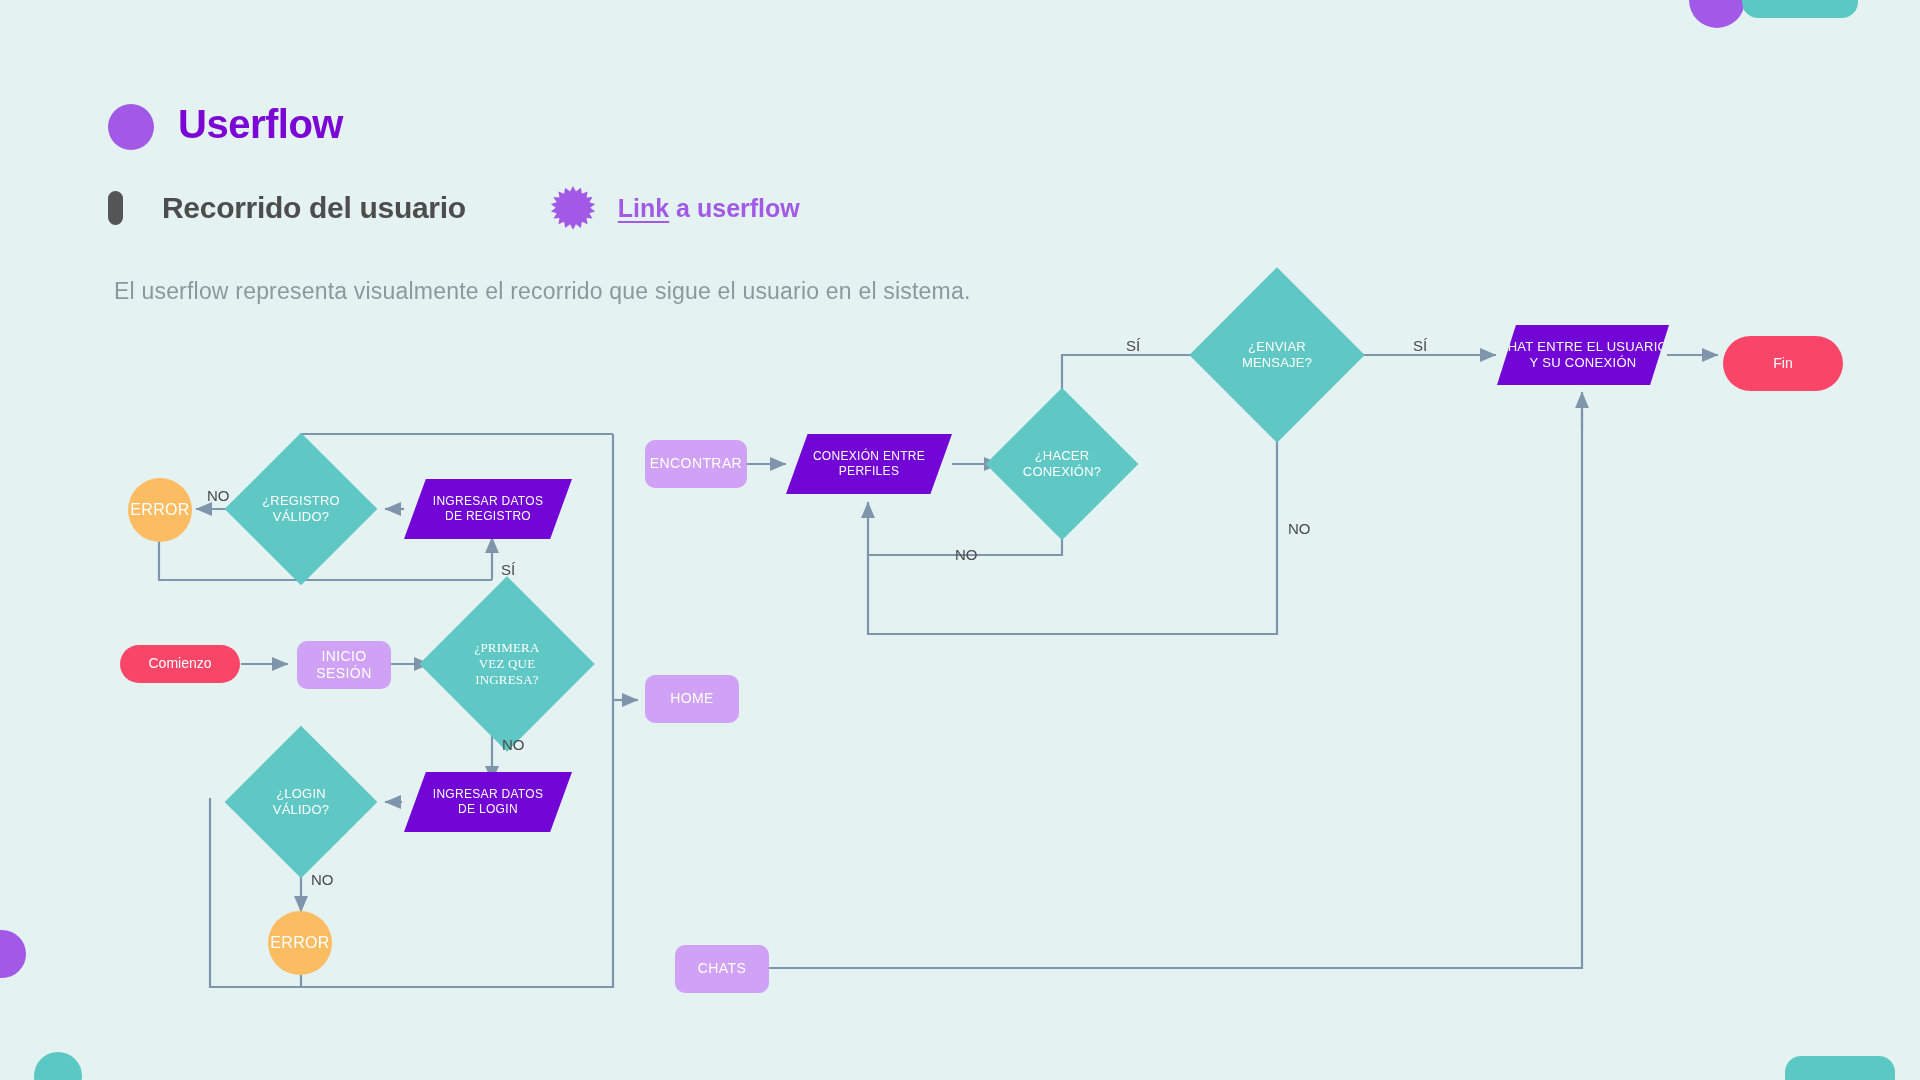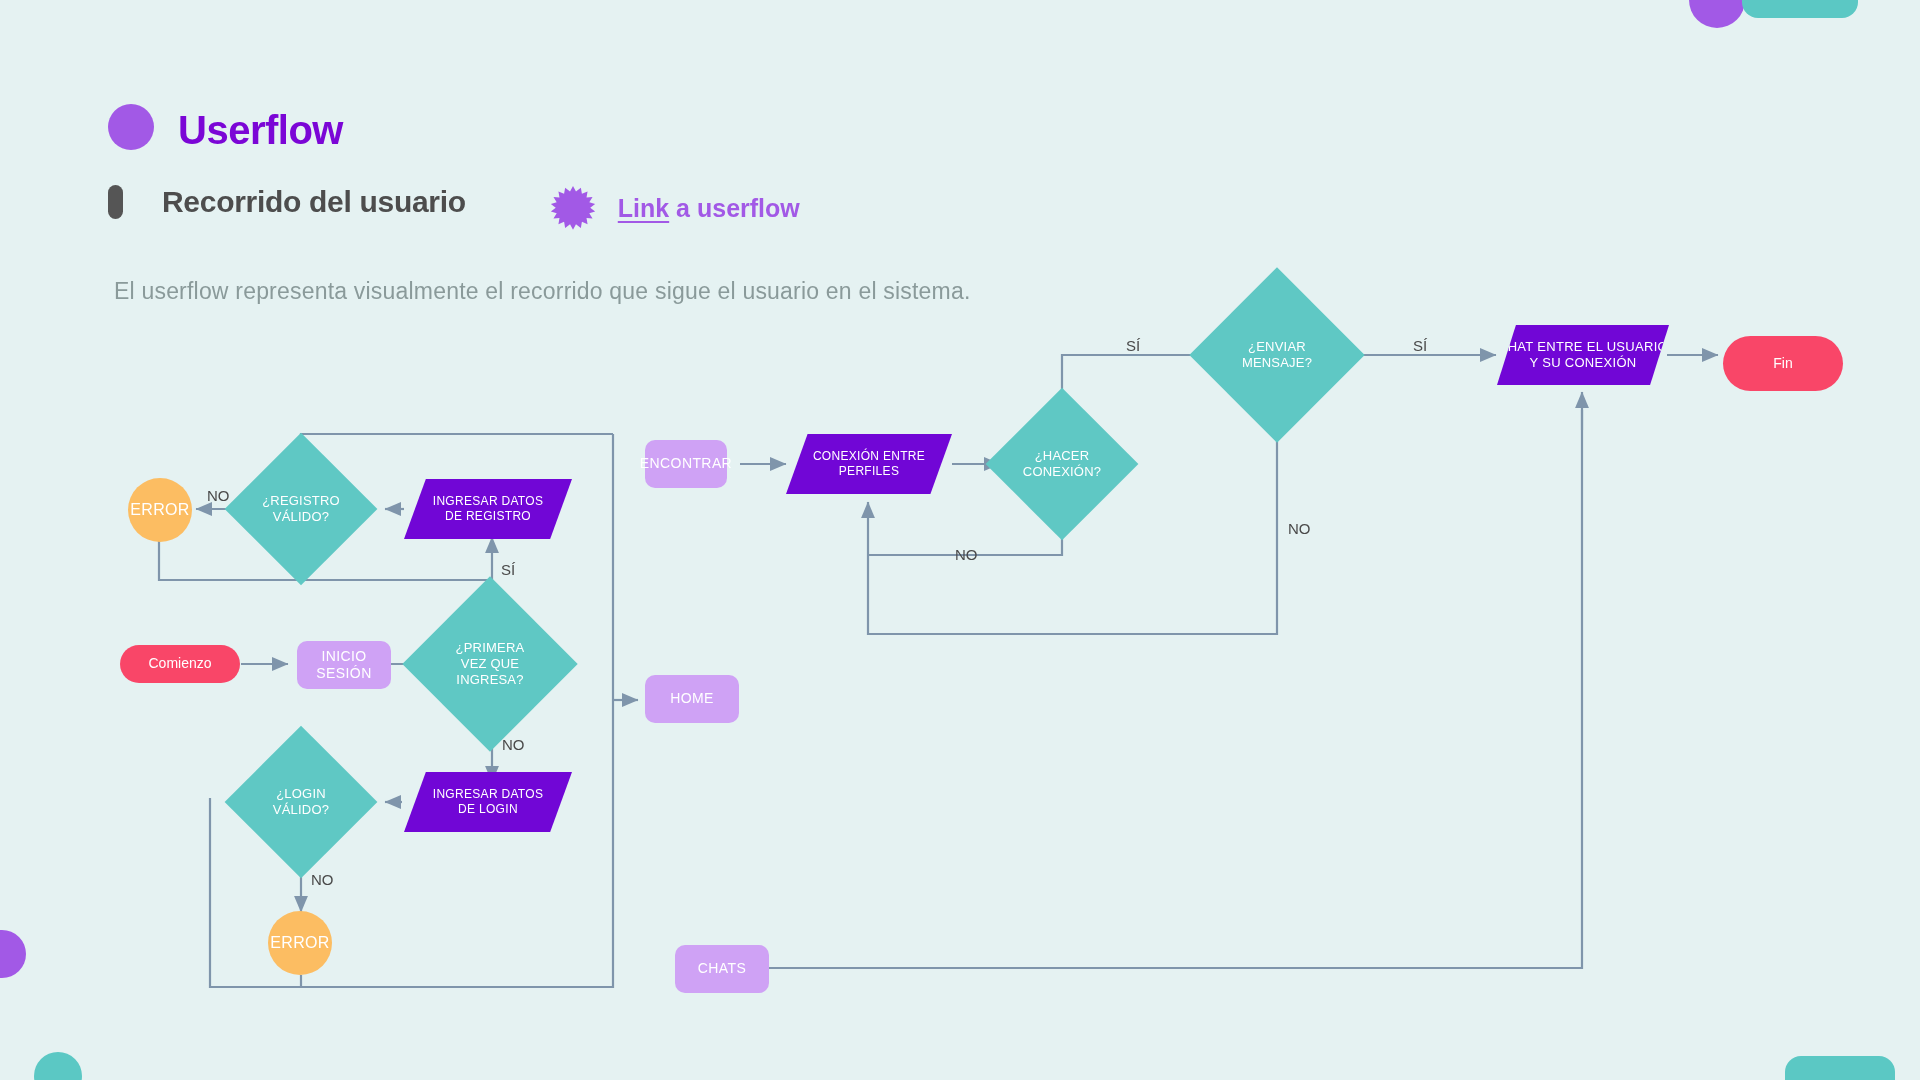--- a/index.html
+++ b/index.html
@@ -14,27 +14,27 @@
   
   .deco { position: absolute; }
   #deco-tr-circle { left: 1689px; top: -28px; width: 56px; height: 56px; border-radius: 50%; background: #a259e6; }
   #deco-tr-pill   { left: 1742px; top: -42px; width: 116px; height: 60px; border-radius: 16px; background: #5bc8c4; }
   #deco-bl-circle { left: -22px; top: 930px; width: 48px; height: 48px; border-radius: 50%; background: #a259e6; }
   #deco-b-circle  { left: 34px;  top: 1052px; width: 48px; height: 48px; border-radius: 50%; background: #5bc8c4; }
   #deco-br-pill   { left: 1785px; top: 1056px; width: 110px; height: 58px; border-radius: 16px; background: #5bc8c4; }
 
   
   #header { position: absolute; left: 108px; top: 104px; }
-  .title-row { display: flex; align-items: flex-end; gap: 24px; }
+  .title-row { display: flex; align-items: flex-start; gap: 24px; }
   #title-dot { width: 46px; height: 46px; border-radius: 50%; background: #a259e6; flex: none; }
   #page-title {
     font-size: 40px; font-weight: bold; color: #7b06d6;
     letter-spacing: -0.5px; line-height: 1;
   }
-  .sub-row { display: flex; margin-top: 35px; }
+  .sub-row { display: flex; align-items: center; margin-top: 35px; }
   #sub-bullet { width: 15px; height: 34px; border-radius: 8px; background: #555555; flex: none; }
   #subtitle {
     font-size: 30px; font-weight: bold; color: #4d4d4d;
     margin-left: 39px; letter-spacing: -0.3px; white-space: nowrap;
   }
   #link-group { display: flex; align-items: center; margin-left: 84px; }
   #star-icon { flex: none; width: 46px; height: 46px; }
   #link-text { margin-left: 22px; font-size: 25px; font-weight: bold; color: #a259e6; white-space: nowrap; }
   #link-text .u { text-decoration: underline; text-underline-offset: 4px; }
   #description {
@@ -150,21 +150,21 @@
     </svg>
 
     <div class="node n-term" style="left:120px; top:645px; width:120px; height:38px;">
       <span>Comienzo</span>
     </div>
 
     <div class="node n-proc" style="left:297px; top:641px; width:94px; height:48px;">
       <span>INICIO SESIÓN</span>
     </div>
 
-    <div class="node n-dec" style="left:428px; top:602px; width:124px; height:124px;">
+    <div class="node n-dec" style="left:445px; top:602px; width:124px; height:124px;font-family:Liberation Serif, serif;">
       <div class="dia"></div>
       <div class="lab">
         <span>¿PRIMERA</span><br>
         <span>VEZ QUE</span><br>
         <span>INGRESA?</span>
       </div>
     </div>
 
     <div class="node n-io" style="left:404px; top:479px; width:168px; height:60px; clip-path: polygon(13% 0, 100% 0, 87% 100%, 0 100%);">
       <div>
@@ -205,21 +205,21 @@
     </div>
 
     <div class="node n-proc" style="left:645px; top:675px; width:94px; height:48px;">
       <span>HOME</span>
     </div>
 
     <div class="node n-proc" style="left:645px; top:945px; width:94px; height:48px;margin-left:30px;">
       <span>CHATS</span>
     </div>
 
-    <div class="node n-proc" style="left:645px; top:440px; width:82px; height:48px;">
+    <div class="node n-proc" style="left:645px; top:440px; width:102px; height:48px;">
       <span>ENCONTRAR</span>
     </div>
 
     <div class="node n-io" style="left:786px; top:434px; width:166px; height:60px; clip-path: polygon(13% 0, 100% 0, 87% 100%, 0 100%);">
       <div>
         <span>CONEXIÓN ENTRE</span><br>
         <span>PERFILES</span>
       </div>
     </div>
 

